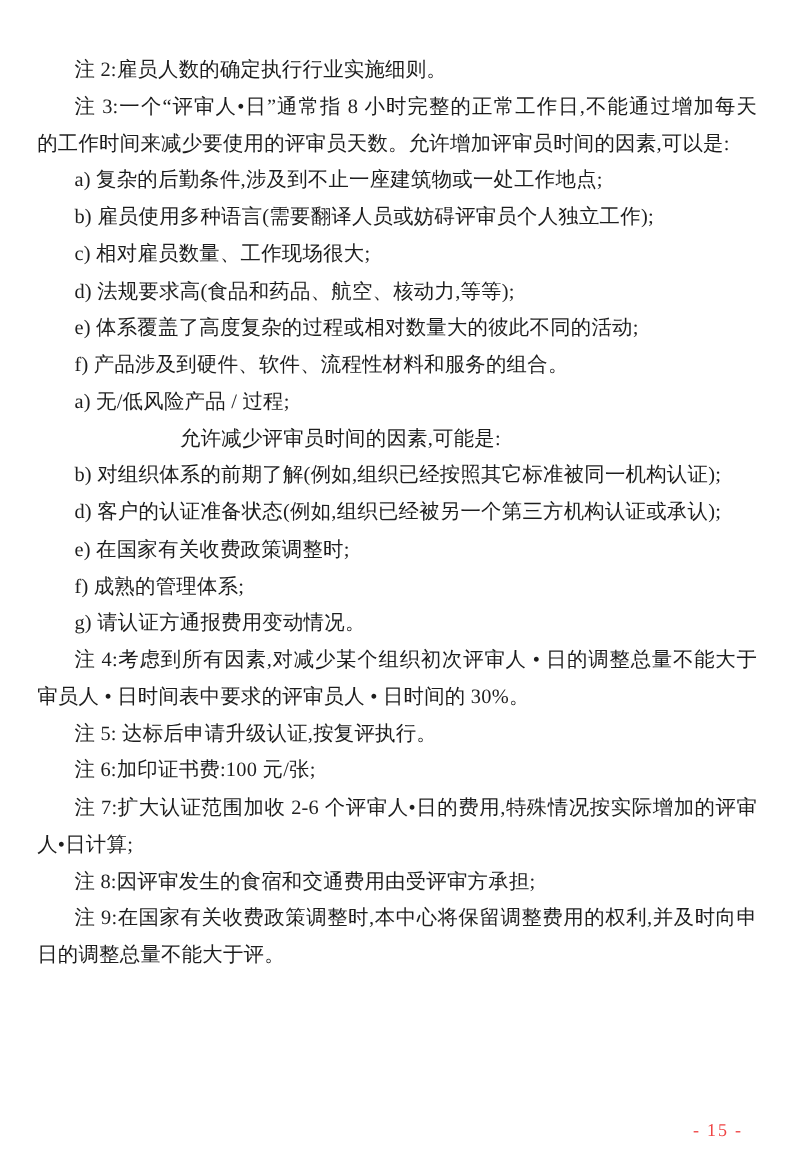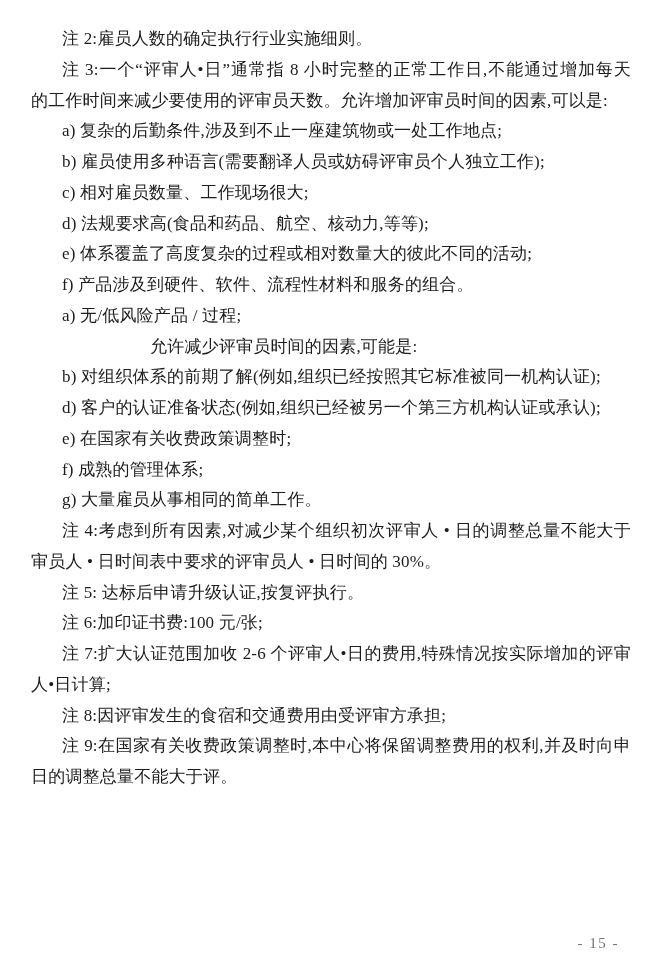--- a/index.html
+++ b/index.html
@@ -10,21 +10,21 @@
     color: #1d1d1d;
   }
   .page {
     position: relative;
     width: 663px; height: 965px;
     background: #ffffff;
     overflow: hidden;
   }
   .doc {
     position: absolute;
-    left: 31px; top: 24px;
+    left: 31px; top: 43px;
     width: 600px;
   }
   .ln {
     height: 30.76px;
     line-height: 30.76px;
     font-size: 17px;
     white-space: nowrap;
     letter-spacing: 0.2px;
   }
   
@@ -36,21 +36,21 @@
     white-space: normal;
     overflow: hidden;
     text-align: justify;
     text-align-last: justify;
   }
   .pageno {
     position: absolute;
     right: 44px; bottom: 13px;
     font-size: 15px;
     letter-spacing: 1.5px;
-    color: #737373;
+    color: #ef4444;
   }
 </style>
 </head>
 <body>
 
 <div class="page">
   <div class="doc">
     <div class="ln ind">注 2:雇员人数的确定执行行业实施细则。</div>
     <div class="ln ind jst">注 3:一个“评审人•日”通常指 8 小时完整的正常工作日,不能通过增加每天</div>
     <div class="ln">的工作时间来减少要使用的评审员天数。允许增加评审员时间的因素,可以是:</div>
@@ -59,21 +59,21 @@
     <div class="ln ind">c) 相对雇员数量、工作现场很大;</div>
     <div class="ln ind">d) 法规要求高(食品和药品、航空、核动力,等等);</div>
     <div class="ln ind">e) 体系覆盖了高度复杂的过程或相对数量大的彼此不同的活动;</div>
     <div class="ln ind">f) 产品涉及到硬件、软件、流程性材料和服务的组合。</div>
     <div class="ln ind">a) 无/低风险产品 / 过程;</div>
     <div class="ln ctr">允许减少评审员时间的因素,可能是:</div>
     <div class="ln ind">b) 对组织体系的前期了解(例如,组织已经按照其它标准被同一机构认证);</div>
     <div class="ln ind">d) 客户的认证准备状态(例如,组织已经被另一个第三方机构认证或承认);</div>
     <div class="ln ind">e) 在国家有关收费政策调整时;</div>
     <div class="ln ind">f) 成熟的管理体系;</div>
-    <div class="ln ind">g) 大量雇员从事相同的简单工作。</div>
+    <div class="ln ind">g) 请认证方通报费用变动情况。</div>
     <div class="ln ind jst">注 4:考虑到所有因素,对减少某个组织初次评审人 • 日的调整总量不能大于评</div>
     <div class="ln">审员人 • 日时间表中要求的评审员人 • 日时间的 30%。</div>
     <div class="ln ind">注 5: 达标后申请升级认证,按复评执行。</div>
     <div class="ln ind">注 6:加印证书费:100 元/张;</div>
     <div class="ln ind jst">注 7:扩大认证范围加收 2-6 个评审人•日的费用,特殊情况按实际增加的评审</div>
     <div class="ln">人•日计算;</div>
     <div class="ln ind">注 8:因评审发生的食宿和交通费用由受评审方承担;</div>
     <div class="ln ind jst">注 9:在国家有关收费政策调整时,本中心将保留调整费用的权利,并及时向申</div>
     <div class="ln">日的调整总量不能大于评。</div>
   </div>

